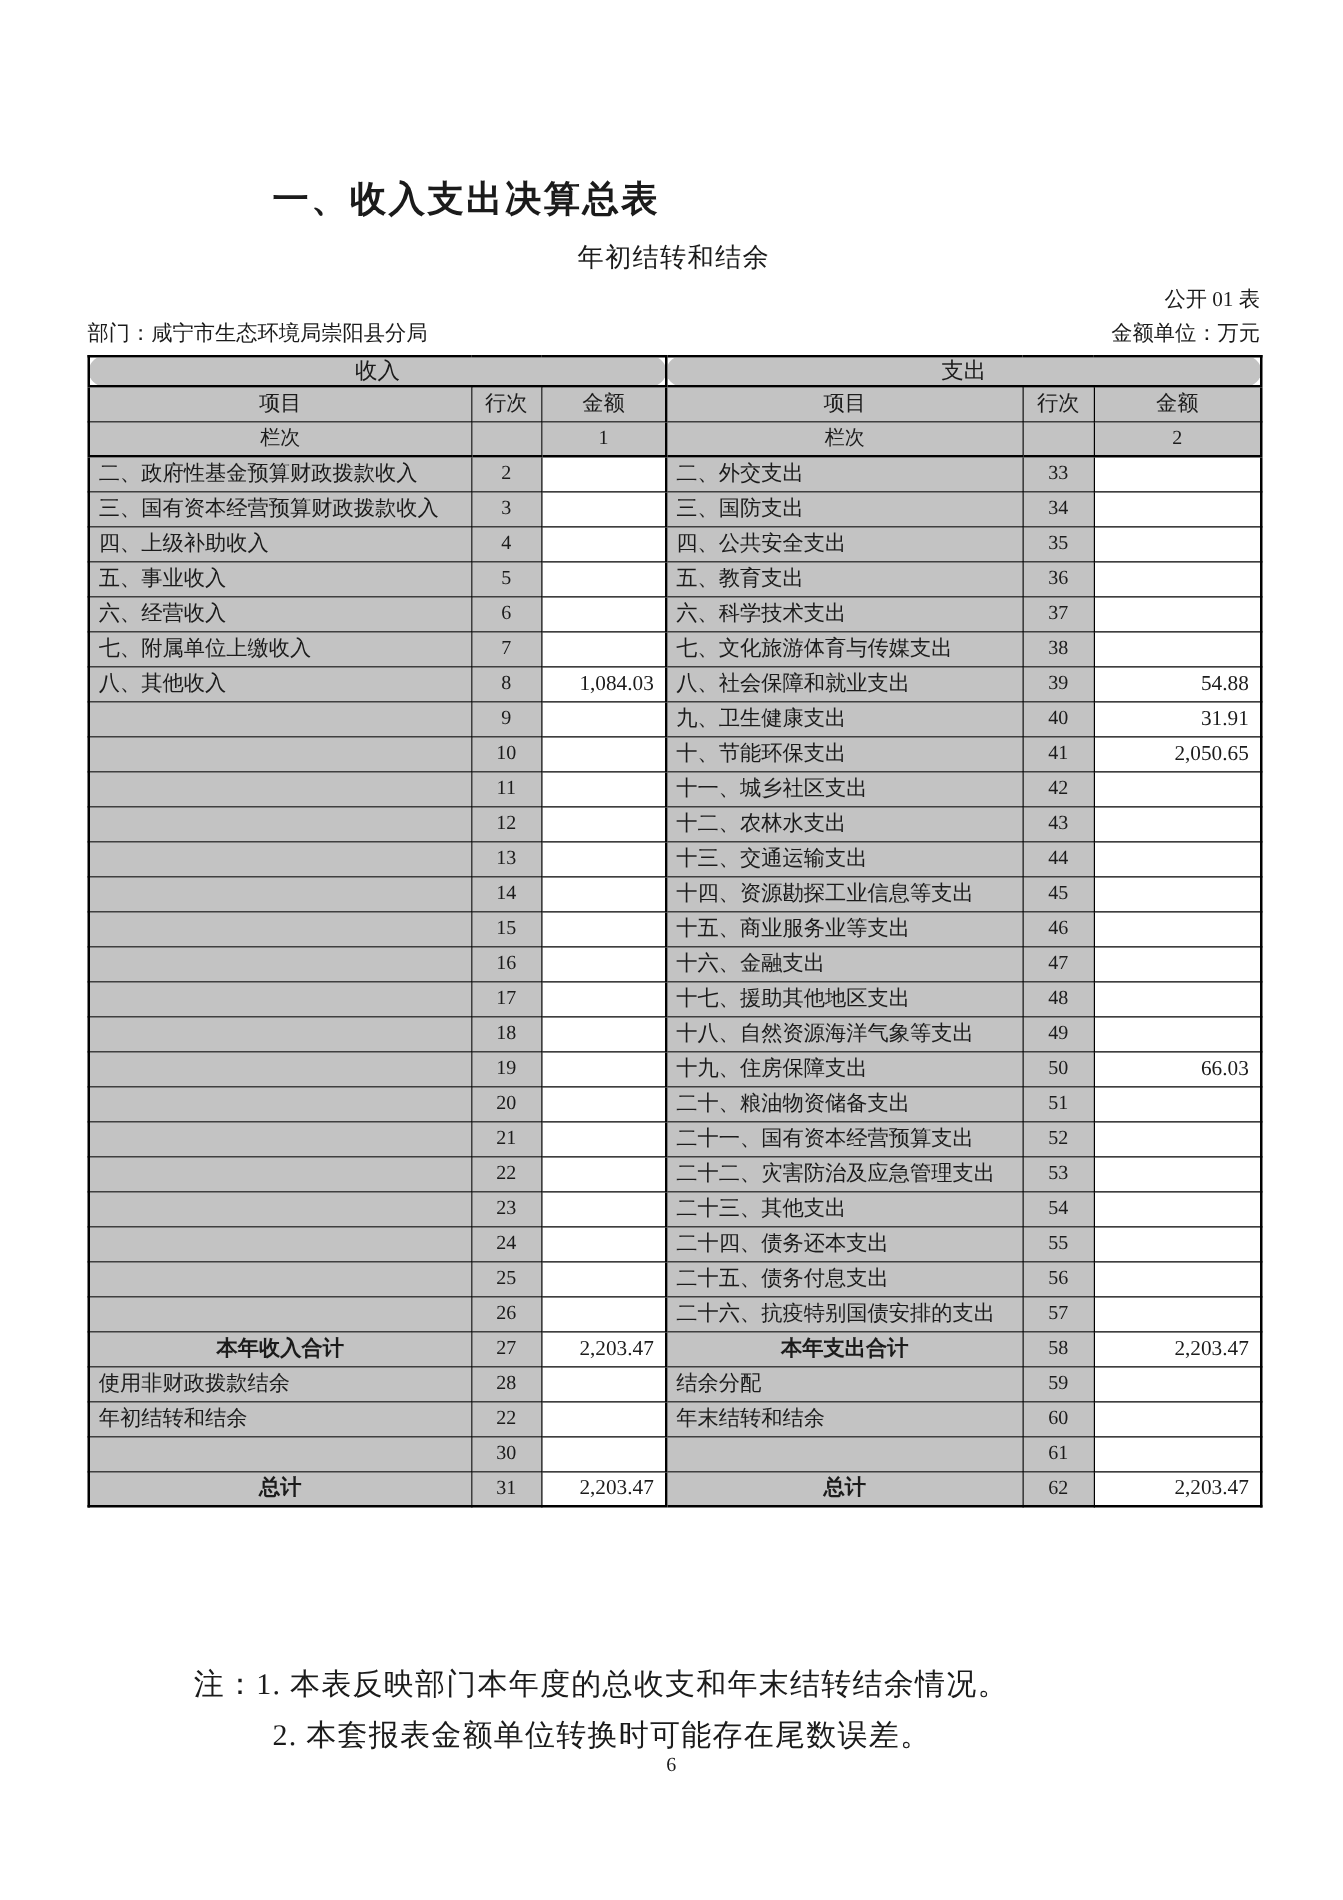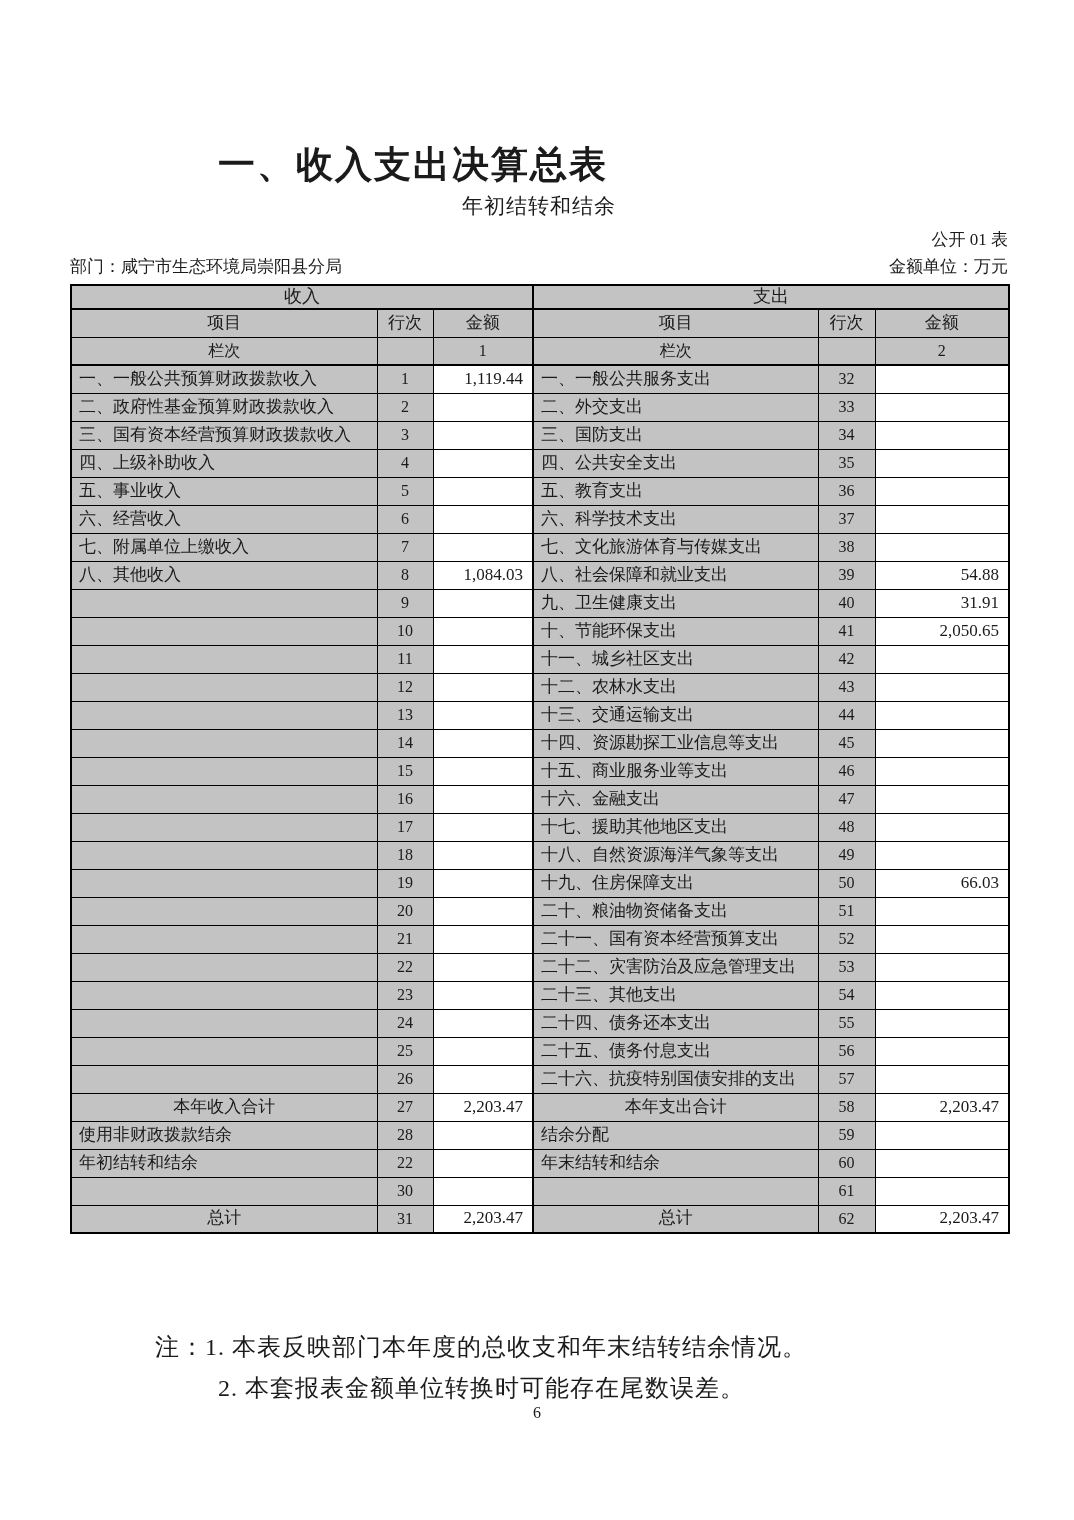--- a/index.html
+++ b/index.html
@@ -8,21 +8,21 @@
     width: 1074px; height: 1520px;
     background: #ffffff;
     font-family: "Liberation Serif", "DejaVu Serif", serif;
     color: #1b1b1b;
   }
   .page { position: relative; width: 1074px; height: 1520px; overflow: hidden; }
 
   .section-title {
     position: absolute; left: 218px; top: 140px;
     font-family: "DejaVu Sans", "Liberation Sans", sans-serif;
-    font-weight: bold; font-size: 37px; letter-spacing: 2px;
+    font-weight: bold; font-size: 29px; letter-spacing: 2px;
     white-space: nowrap;
   }
   .table-title {
     position: absolute; left: 70px; width: 938px; top: 192px;
     text-align: center; font-size: 21px; letter-spacing: 1px;
   }
   .table-code {
     position: absolute; right: 66px; top: 228px;
     font-size: 17px; white-space: nowrap;
   }
@@ -42,27 +42,27 @@
     border: 1px solid #000;
     height: 28px;
     font-size: 17px;
     font-weight: normal;
     padding: 0 2px;
     overflow: hidden;
     white-space: nowrap;
     line-height: 1.1;
   }
   .summary thead th { background: #c3c3c3; text-align: center; }
-  .summary tr.h1 th { height: 24px; border-bottom-width: 2px; font-size: 18px; }
+  .summary tr.h1 th { height: 24px; border-bottom-width: 2px; font-size: 18px; border-radius: 12px; }
   .summary tr.h2 th { height: 28px; }
   .summary tr.h3 th { height: 28px; border-bottom-width: 2px; font-size: 16px; }
   .summary td.item   { background: #c3c3c3; text-align: left;  padding-left: 7px; }
   .summary td.line   { background: #c3c3c3; text-align: center; font-size: 16px; }
   .summary td.amount { background: #ffffff; text-align: right; padding-right: 9px; }
-  .summary td.item.total { text-align: center; font-weight: normal; padding-left: 2px; }
+  .summary td.item.total { text-align: center; font-weight: bold; padding-left: 2px; }
   .summary .mid { border-left-width: 2px; }
 
   .note {
     position: absolute;
     font-size: 24px;
     letter-spacing: 1px;
     white-space: nowrap;
   }
   .note-1 { left: 155px; top: 1288px; margin-top: 43px; }
   .note-2 { left: 218px; top: 1372px; }
@@ -113,28 +113,20 @@
         <th>栏次</th>
         <th></th>
         <th>1</th>
         <th class="mid">栏次</th>
         <th></th>
         <th>2</th>
       </tr>
     </thead>
     <tbody>
         <tr>
-          <td class="item">一、一般公共预算财政拨款收入</td>
-          <td class="line">1</td>
-          <td class="amount">1,119.44</td>
-          <td class="item mid">一、一般公共服务支出</td>
-          <td class="line">32</td>
-          <td class="amount"></td>
-        </tr>
-        <tr>
           <td class="item">二、政府性基金预算财政拨款收入</td>
           <td class="line">2</td>
           <td class="amount"></td>
           <td class="item mid">二、外交支出</td>
           <td class="line">33</td>
           <td class="amount"></td>
         </tr>
         <tr>
           <td class="item">三、国有资本经营预算财政拨款收入</td>
           <td class="line">3</td>

